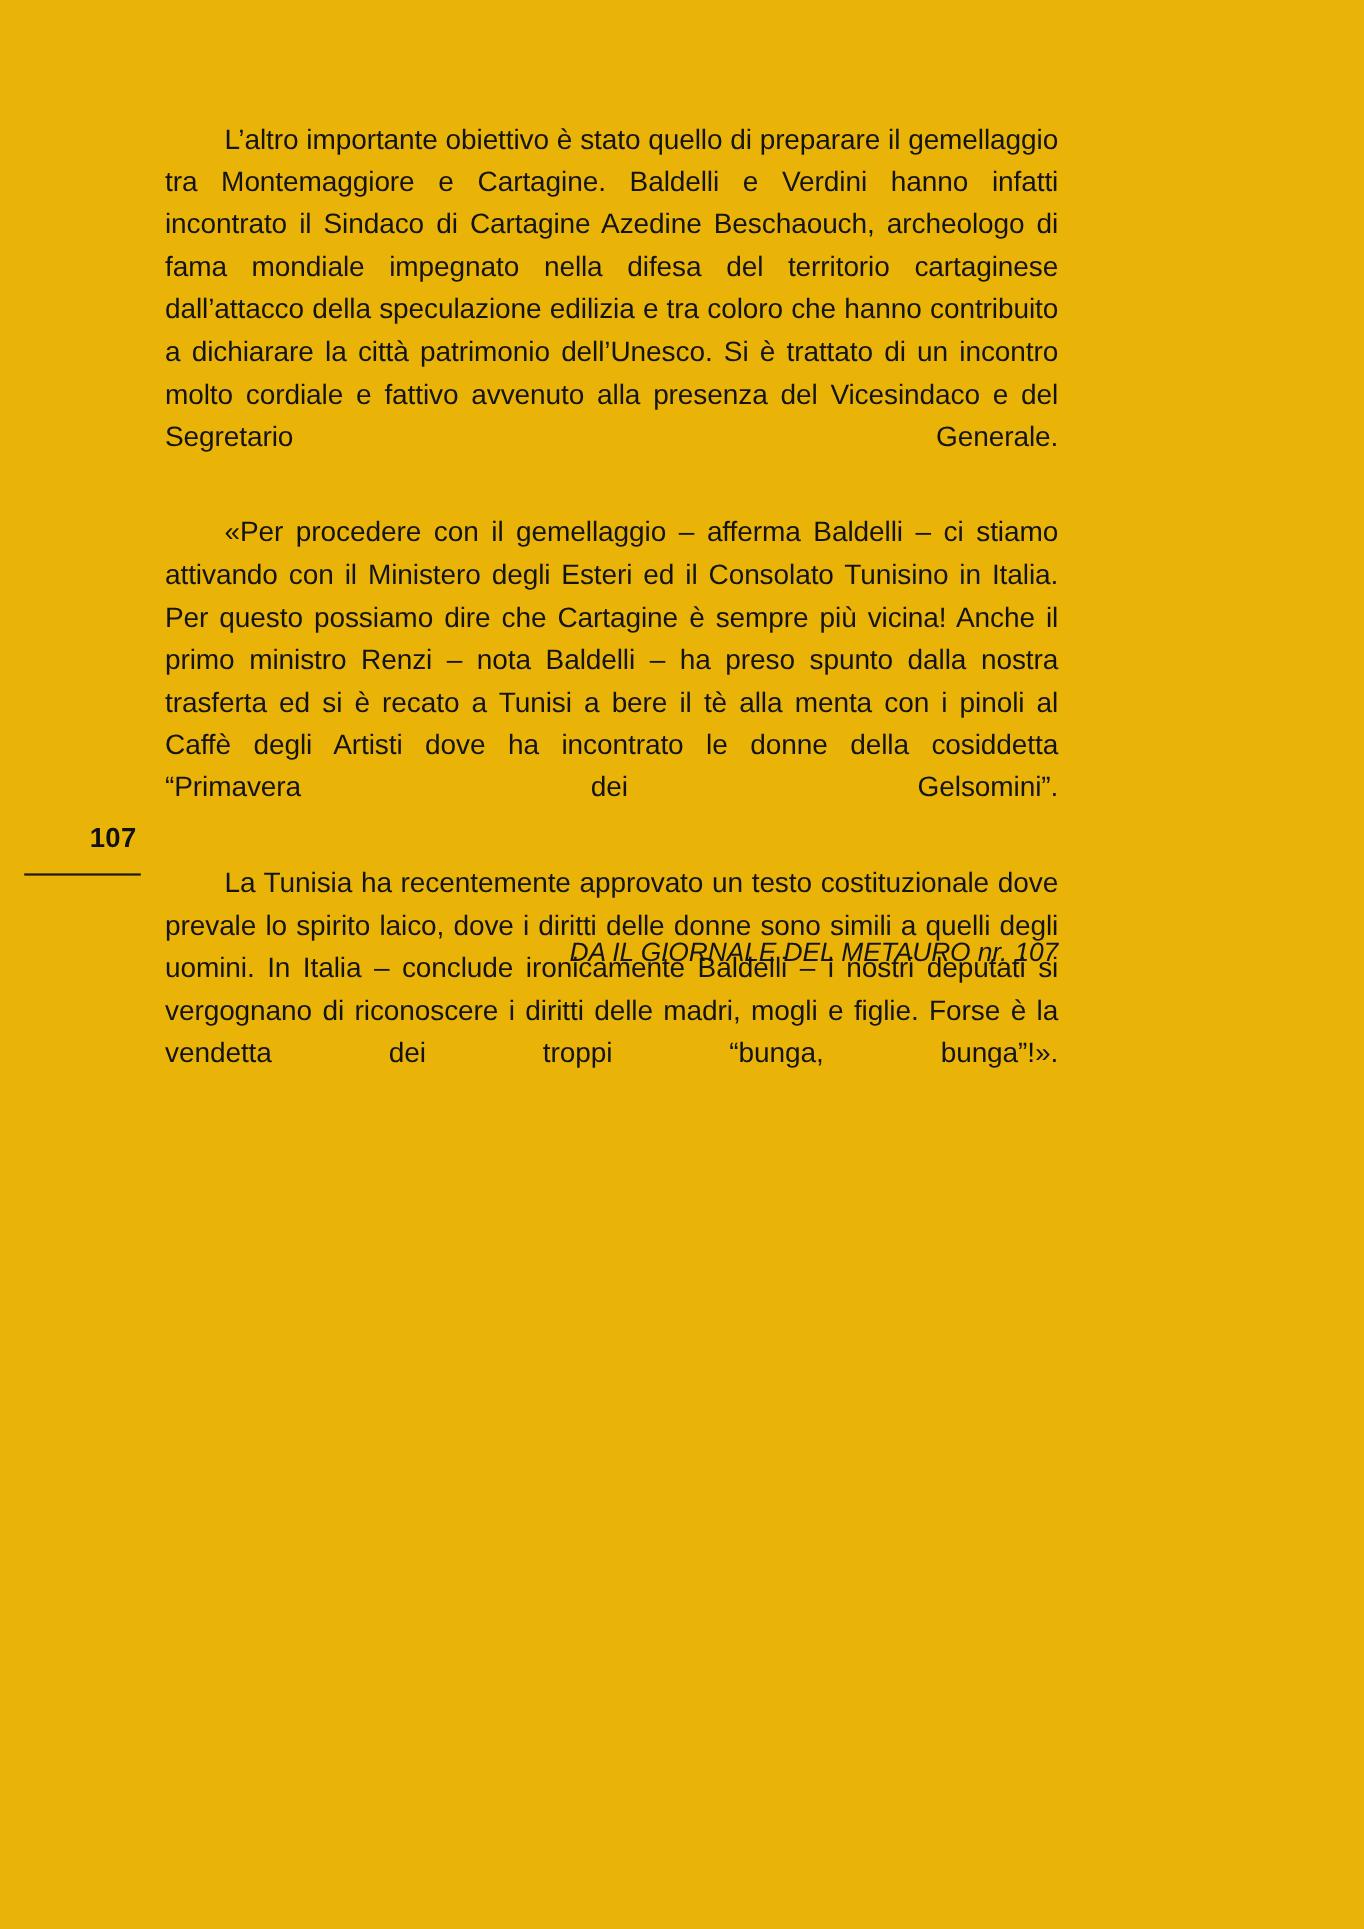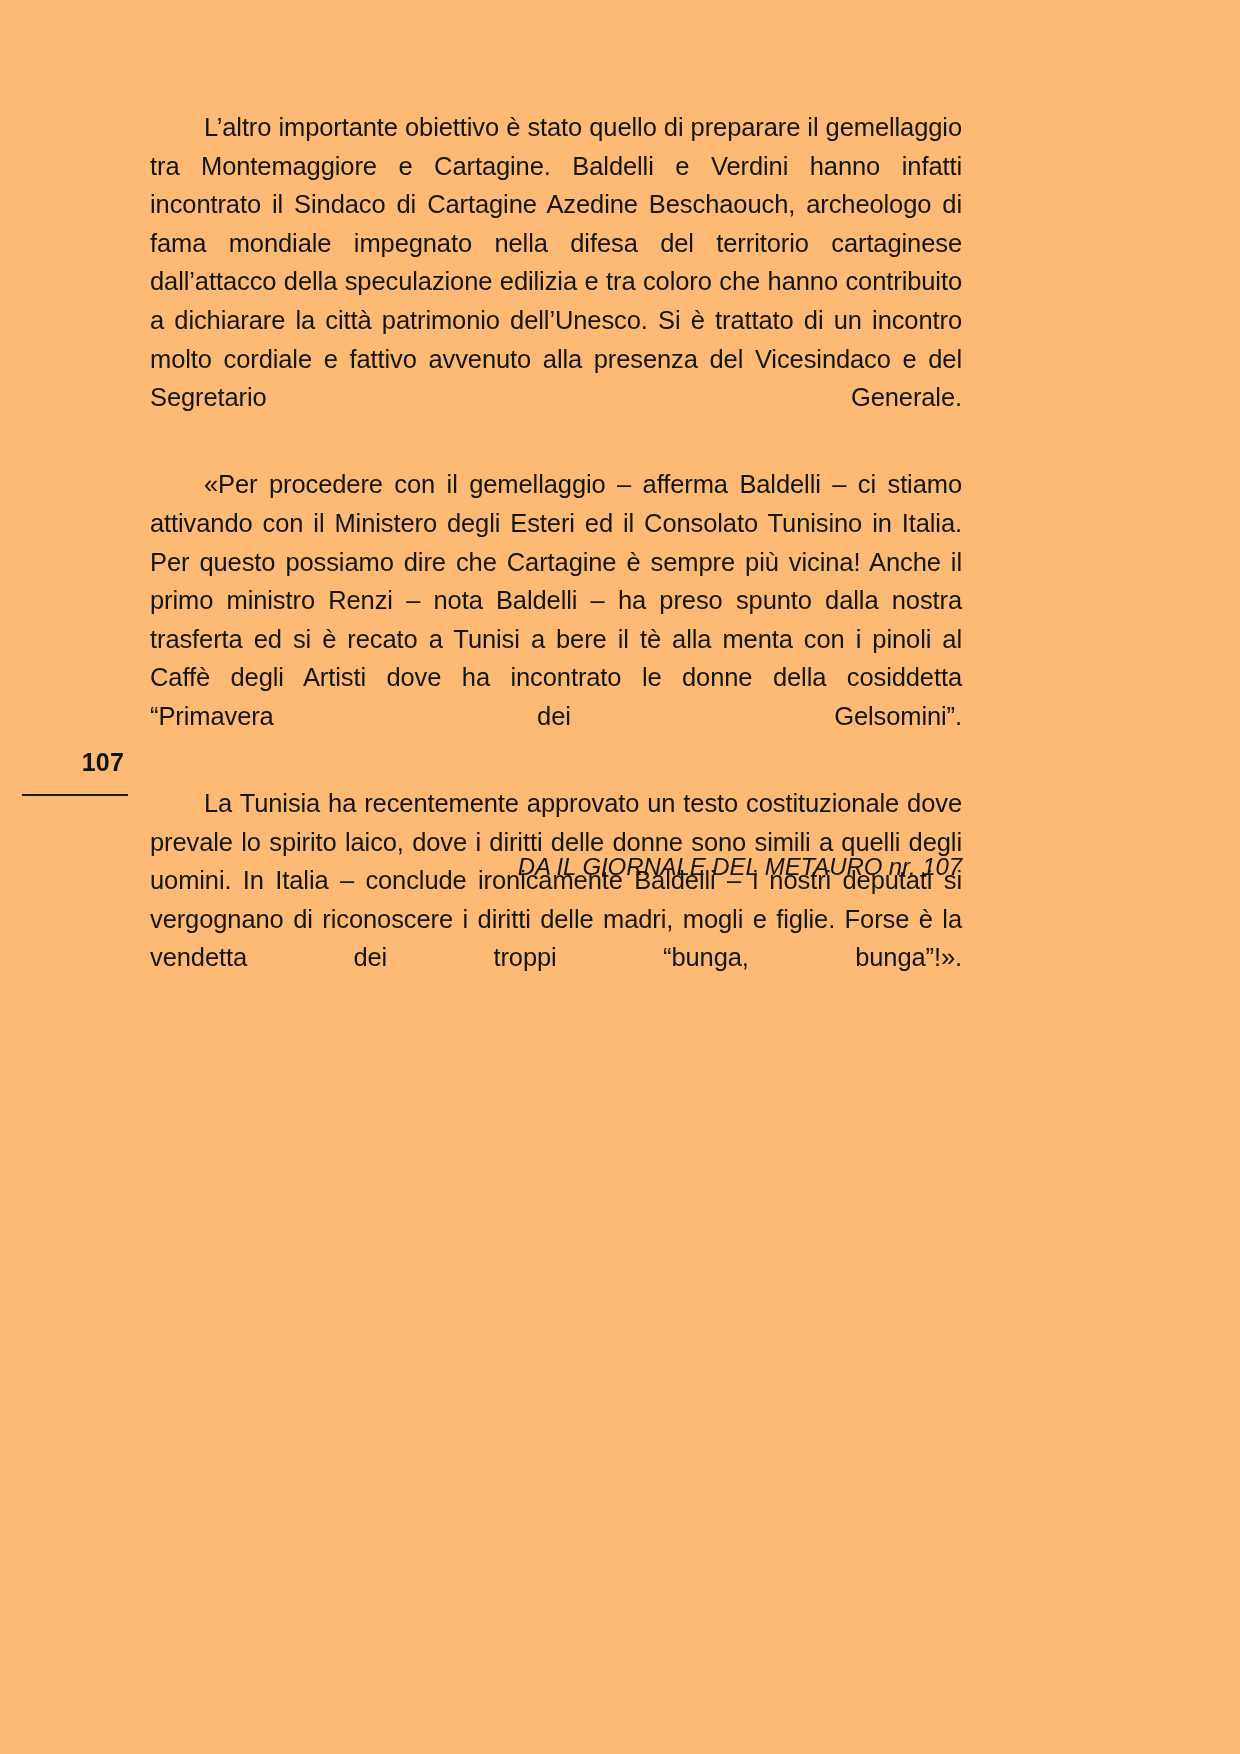--- a/index.html
+++ b/index.html
@@ -12,21 +12,21 @@
     height: 1754px;
     position: relative;
     font-family: "Liberation Sans", sans-serif;
     color: #1a1a1a;
     overflow: hidden;
   }
 
   .page {
     position: absolute;
     inset: 0;
-    background: #fdba74;
+    background: #eab308;
   }
 
   
   .text-column {
     position: absolute;
     left: 150px;
     top: 108px;
     width: 812px;
   }
 

